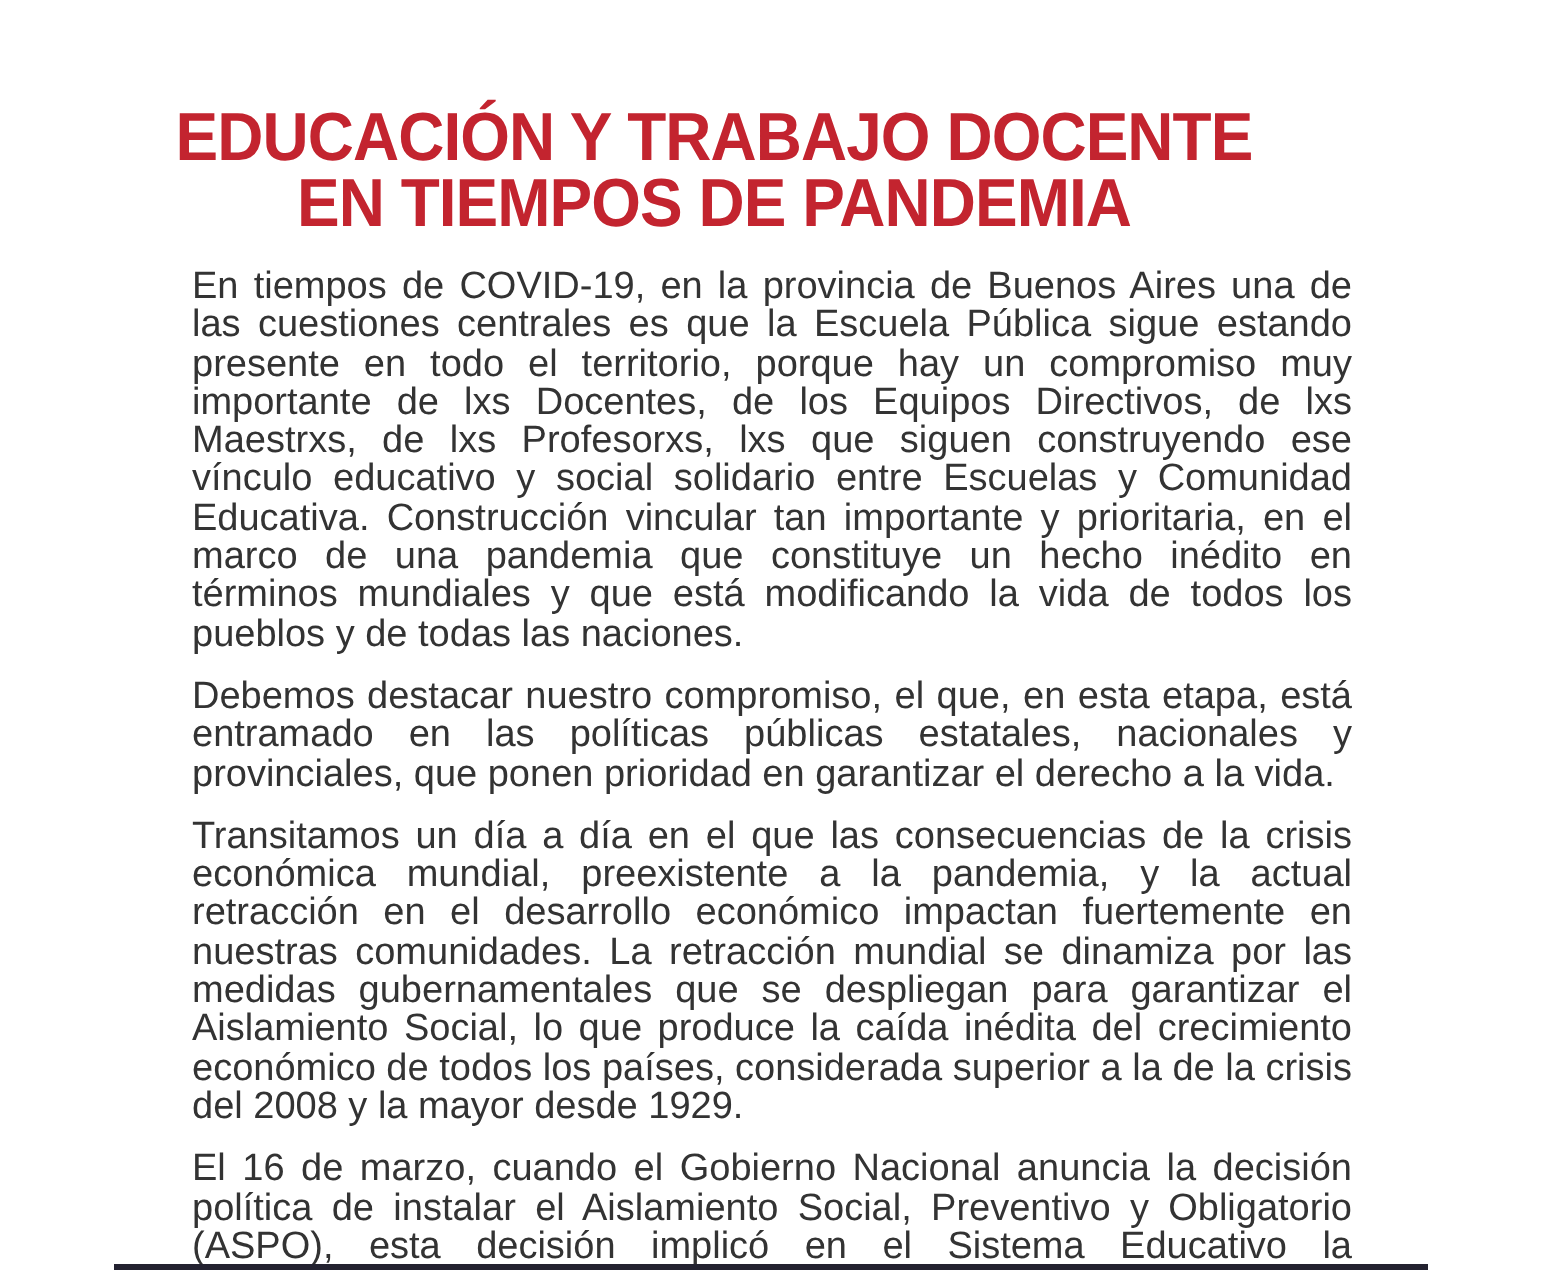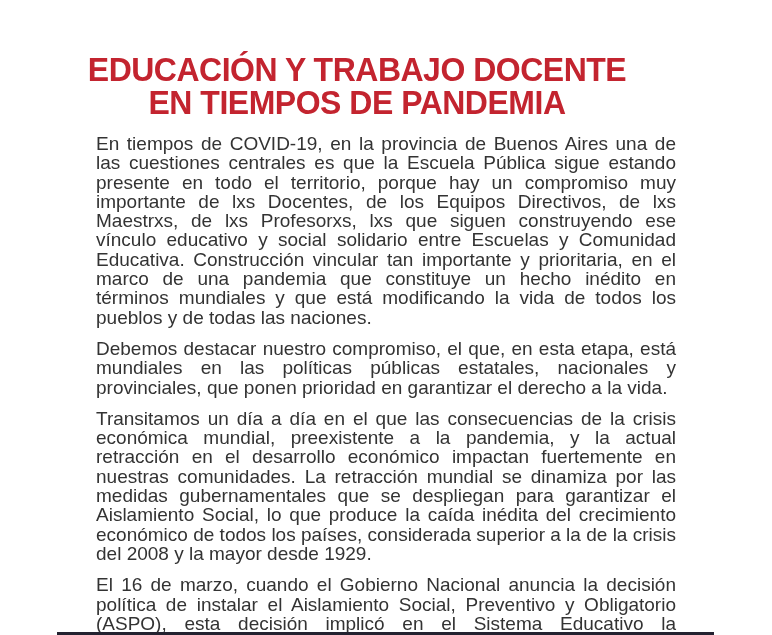--- a/index.html
+++ b/index.html
@@ -69,21 +69,21 @@
 
 <div class="page">
 
   <h1 class="title">
     <div>EDUCACIÓN Y TRABAJO DOCENTE</div>
     <div>EN TIEMPOS DE PANDEMIA</div>
   </h1>
 
   <div class="content">
     <p>En tiempos de COVID-19, en la provincia de Buenos Aires una de las cuestiones centrales es que la Escuela Pública sigue estando presente en todo el territorio, porque hay un compromiso muy importante de lxs Docentes, de los Equipos Directivos, de lxs Maestrxs, de lxs Profesorxs, lxs que siguen construyendo ese vínculo educativo y social solidario entre Escuelas y Comunidad Educativa. Construcción vincular tan importante y prioritaria, en el marco de una pandemia que constituye un hecho inédito en términos mundiales y que está modificando la vida de todos los pueblos y de todas las naciones.</p>
-    <p>Debemos destacar nuestro compromiso, el que, en esta etapa, está mundiales en las políticas públicas estatales, nacionales y provinciales, que ponen prioridad en garantizar el derecho a la vida.</p>
+    <p>Debemos destacar nuestro compromiso, el que, en esta etapa, está entramado en las políticas públicas estatales, nacionales y provinciales, que ponen prioridad en garantizar el derecho a la vida.</p>
     <p>Transitamos un día a día en el que las consecuencias de la crisis económica mundial, preexistente a la pandemia, y la actual retracción en el desarrollo económico impactan fuertemente en nuestras comunidades. La retracción mundial se dinamiza por las medidas gubernamentales que se despliegan para garantizar el Aislamiento Social, lo que produce la caída inédita del crecimiento económico de todos los países, considerada superior a la de la crisis del 2008 y la mayor desde 1929.</p>
     <p>El 16 de marzo, cuando el Gobierno Nacional anuncia la decisión política de instalar el Aislamiento Social, Preventivo y Obligatorio (ASPO), esta decisión implicó en el Sistema Educativo la suspensión del Trabajo institucional regular con presencia continua en el edifico escolar. Inmediatamente, en las Escuelas, se dio una dinámica para reorganizar el Trabajo Docente con prioridad en el acompañamiento a lxs Estudiantes y a sus familias, desde una concepción histórica y desde el conocimiento docente acumulado en las acciones sociales solidarias y educativas realizadas en diferentes etapas críticas en Argentina. Se dio un proceso simultáneo de construcción de nuevos conocimientos pedagógicos en un tiempo extraordinario.</p>
 
   </div>
 
   <div class="page-label">página 1</div>
 
   <div class="footer-bar"></div>
 
 </div>

